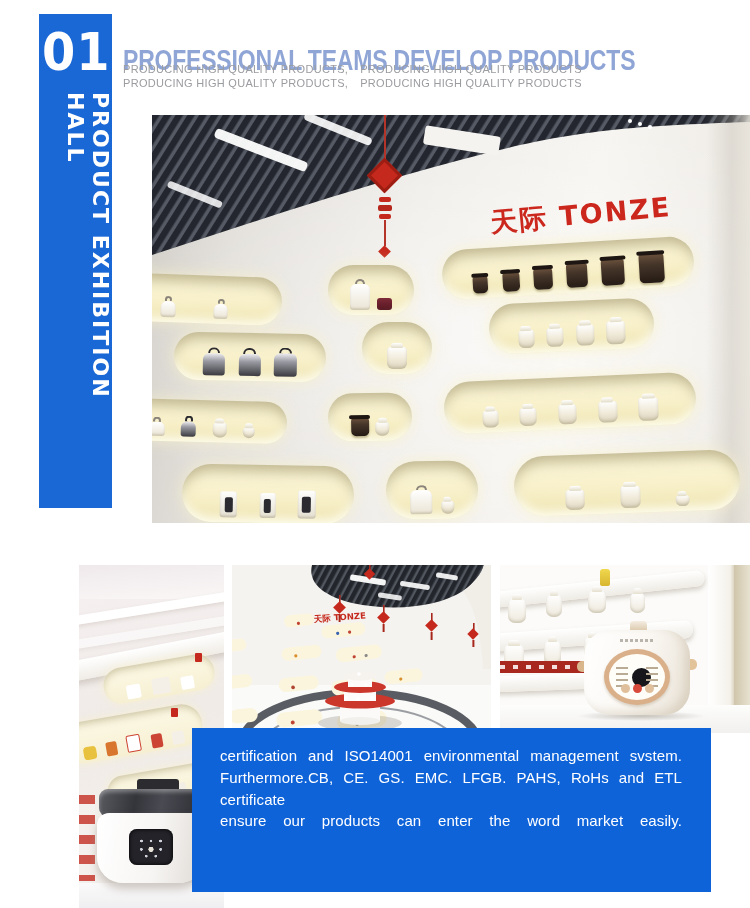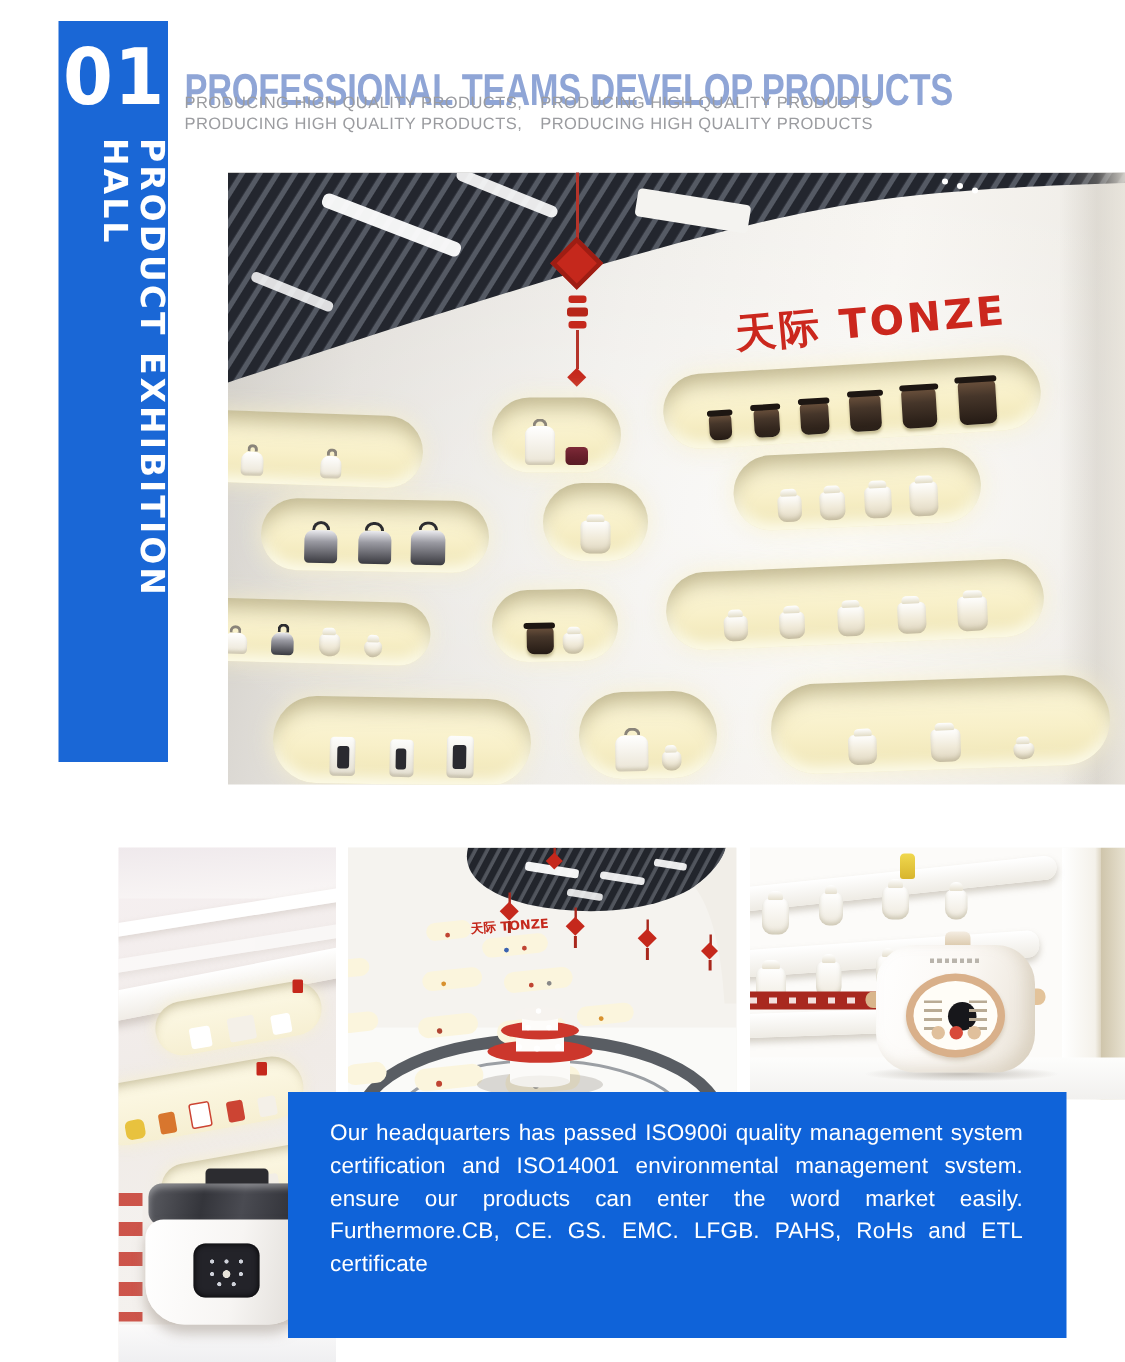--- a/index.html
+++ b/index.html
@@ -438,18 +438,17 @@
         <span class="rp-dots-l"></span>
         <span class="rp-dots-r"></span>
         <span class="rp-btn" style="left:12px"></span>
         <span class="rp-btn red" style="left:24px"></span>
         <span class="rp-btn" style="left:36px"></span>
       </span>
     </div>
   </figure>
 
   <div class="abs desc-box">
-    <div class="desc-line">Our headquarters has passed ISO900i quality management system</div>
     <div class="desc-line">certification and ISO14001 environmental management svstem.</div>
+    <div class="desc-line">Furthermore.CB, CE. GS. EMC. LFGB. PAHS, RoHs and ETL certificate</div>
     <div class="desc-line">ensure our products can enter the word market easily.</div>
-    <div class="desc-line">Furthermore.CB, CE. GS. EMC. LFGB. PAHS, RoHs and ETL certificate</div>
   </div>
 </section>
 
 </body></html>

